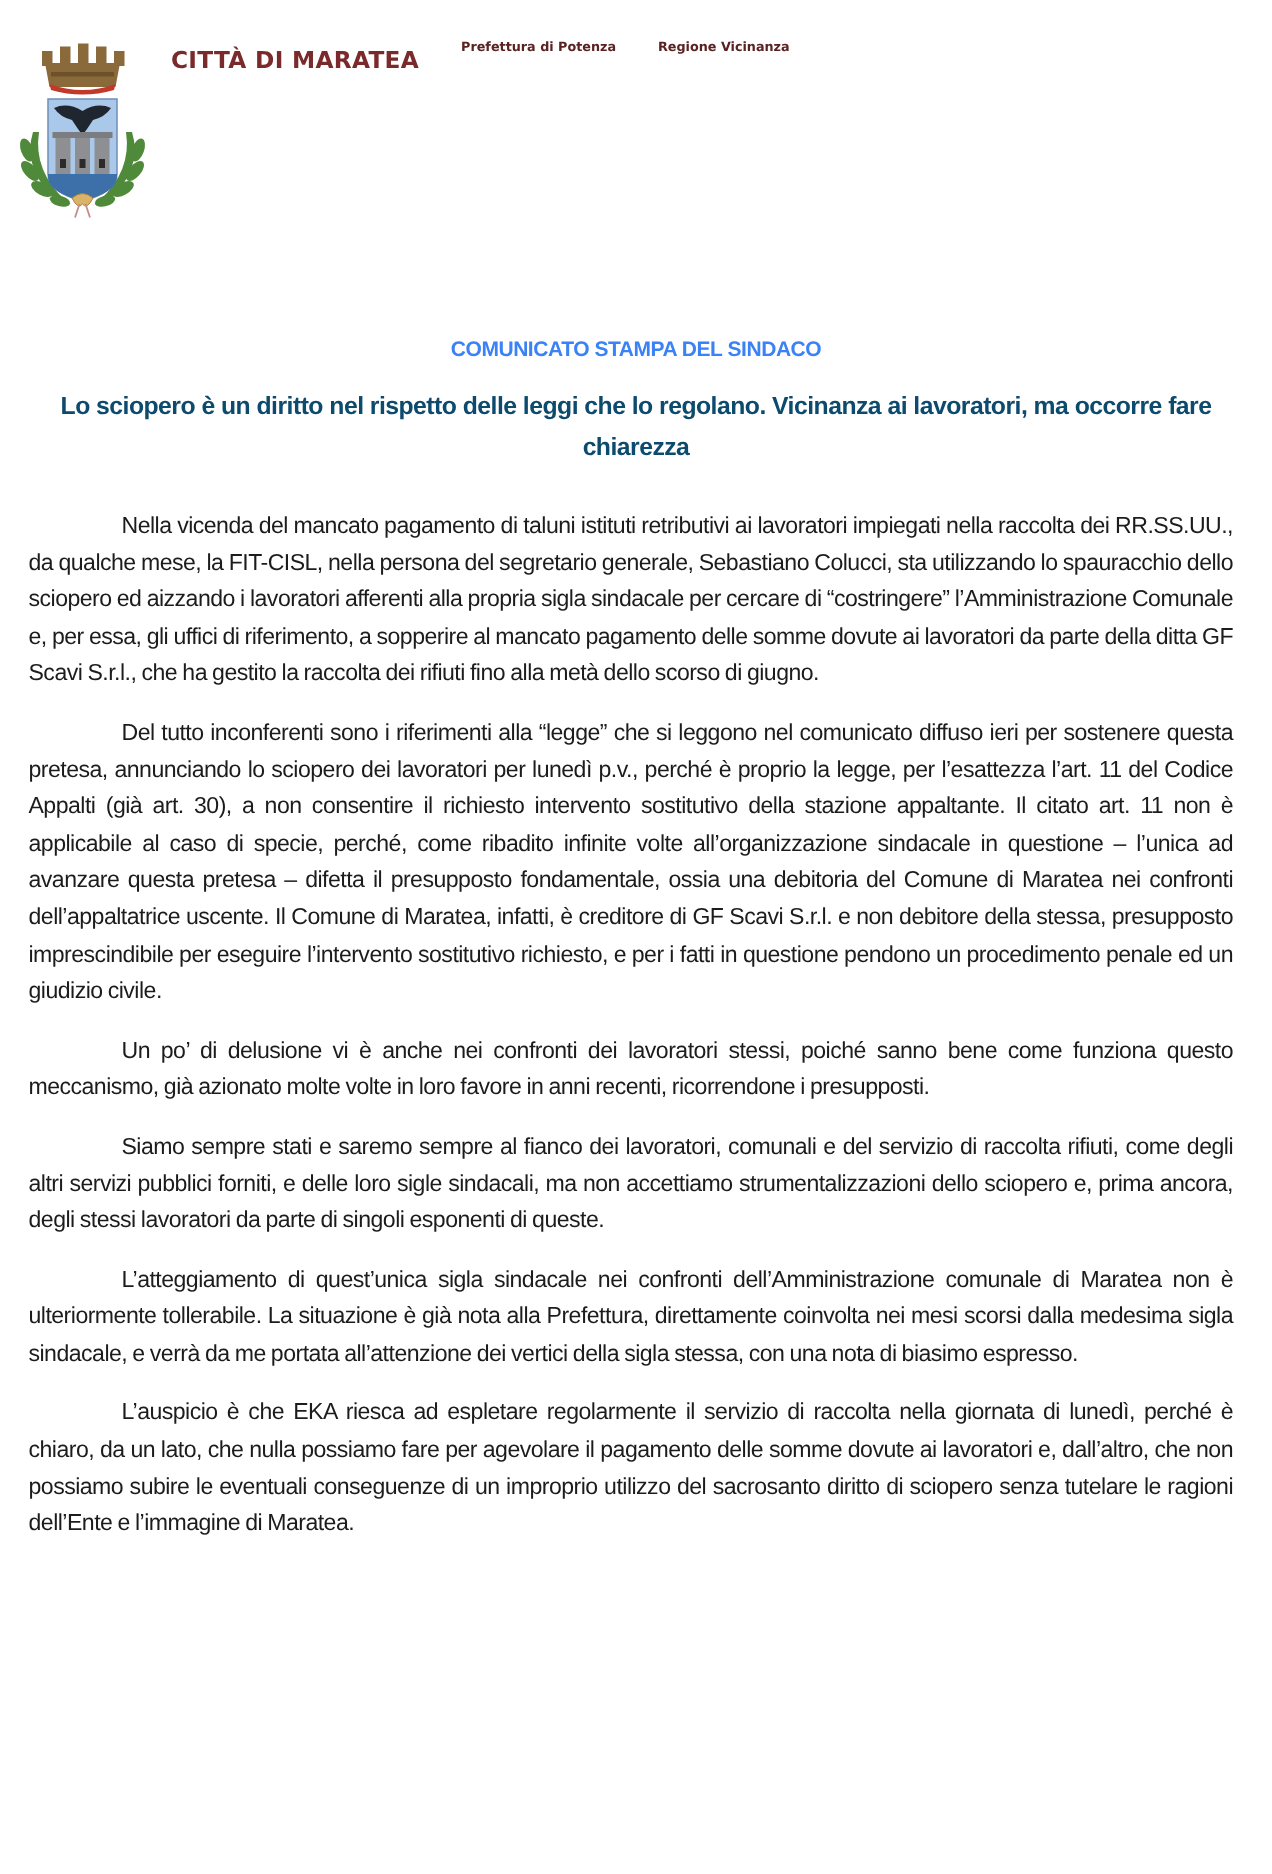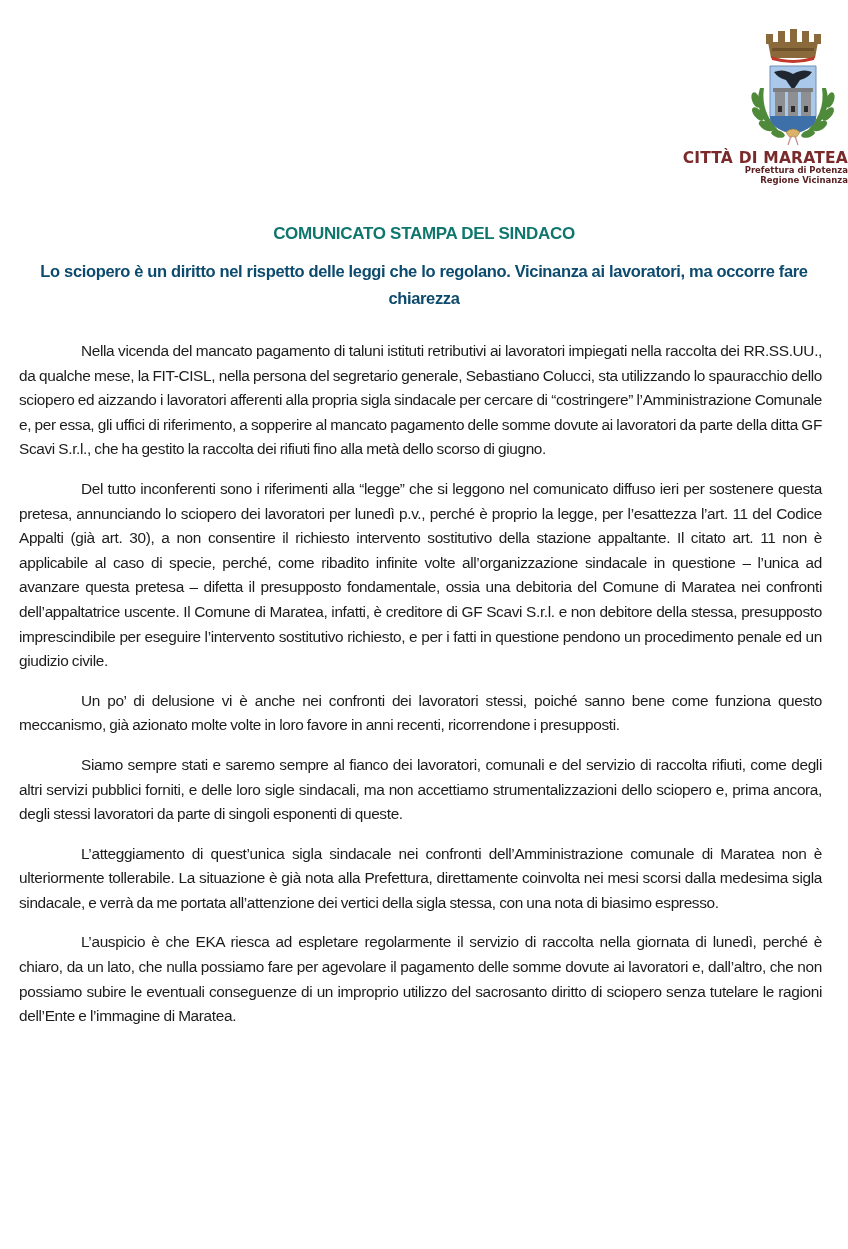--- a/index.html
+++ b/index.html
@@ -14,22 +14,22 @@
       position: relative;
       font-family: "Liberation Sans Narrow", "Liberation Sans", sans-serif;
       color: #1a1a1a;
     }
     .logo-block {
       position: absolute;
       left: 0;
       top: 28px;
       width: 848px;
       display: flex;
-      flex-direction: column;
-      align-items: flex-end;
+      flex-direction: row;
+      align-items: flex-start;
     }
     .crest {
       width: 110px;
       height: 118px;
       display: block;
     }
     .city-name {
       font-family: "DejaVu Sans", sans-serif;
       font-weight: bold;
       font-size: 15.5px;
@@ -48,23 +48,23 @@
       margin-left: 28px;
     }
     .heading {
       position: absolute;
       top: 224px;
       left: 0;
       width: 848px;
       text-align: center;
       font-family: "Liberation Sans", sans-serif;
       font-weight: bold;
-      font-size: 17px;
+      font-size: 14px;
       letter-spacing: -0.3px;
-      color: #0f766e;
+      color: #3b82f6;
     }
     .title {
       position: absolute;
       top: 258px;
       left: 30px;
       width: 788px;
       text-align: center;
       font-family: "Liberation Sans", sans-serif;
       font-weight: bold;
       font-size: 16.5px;

